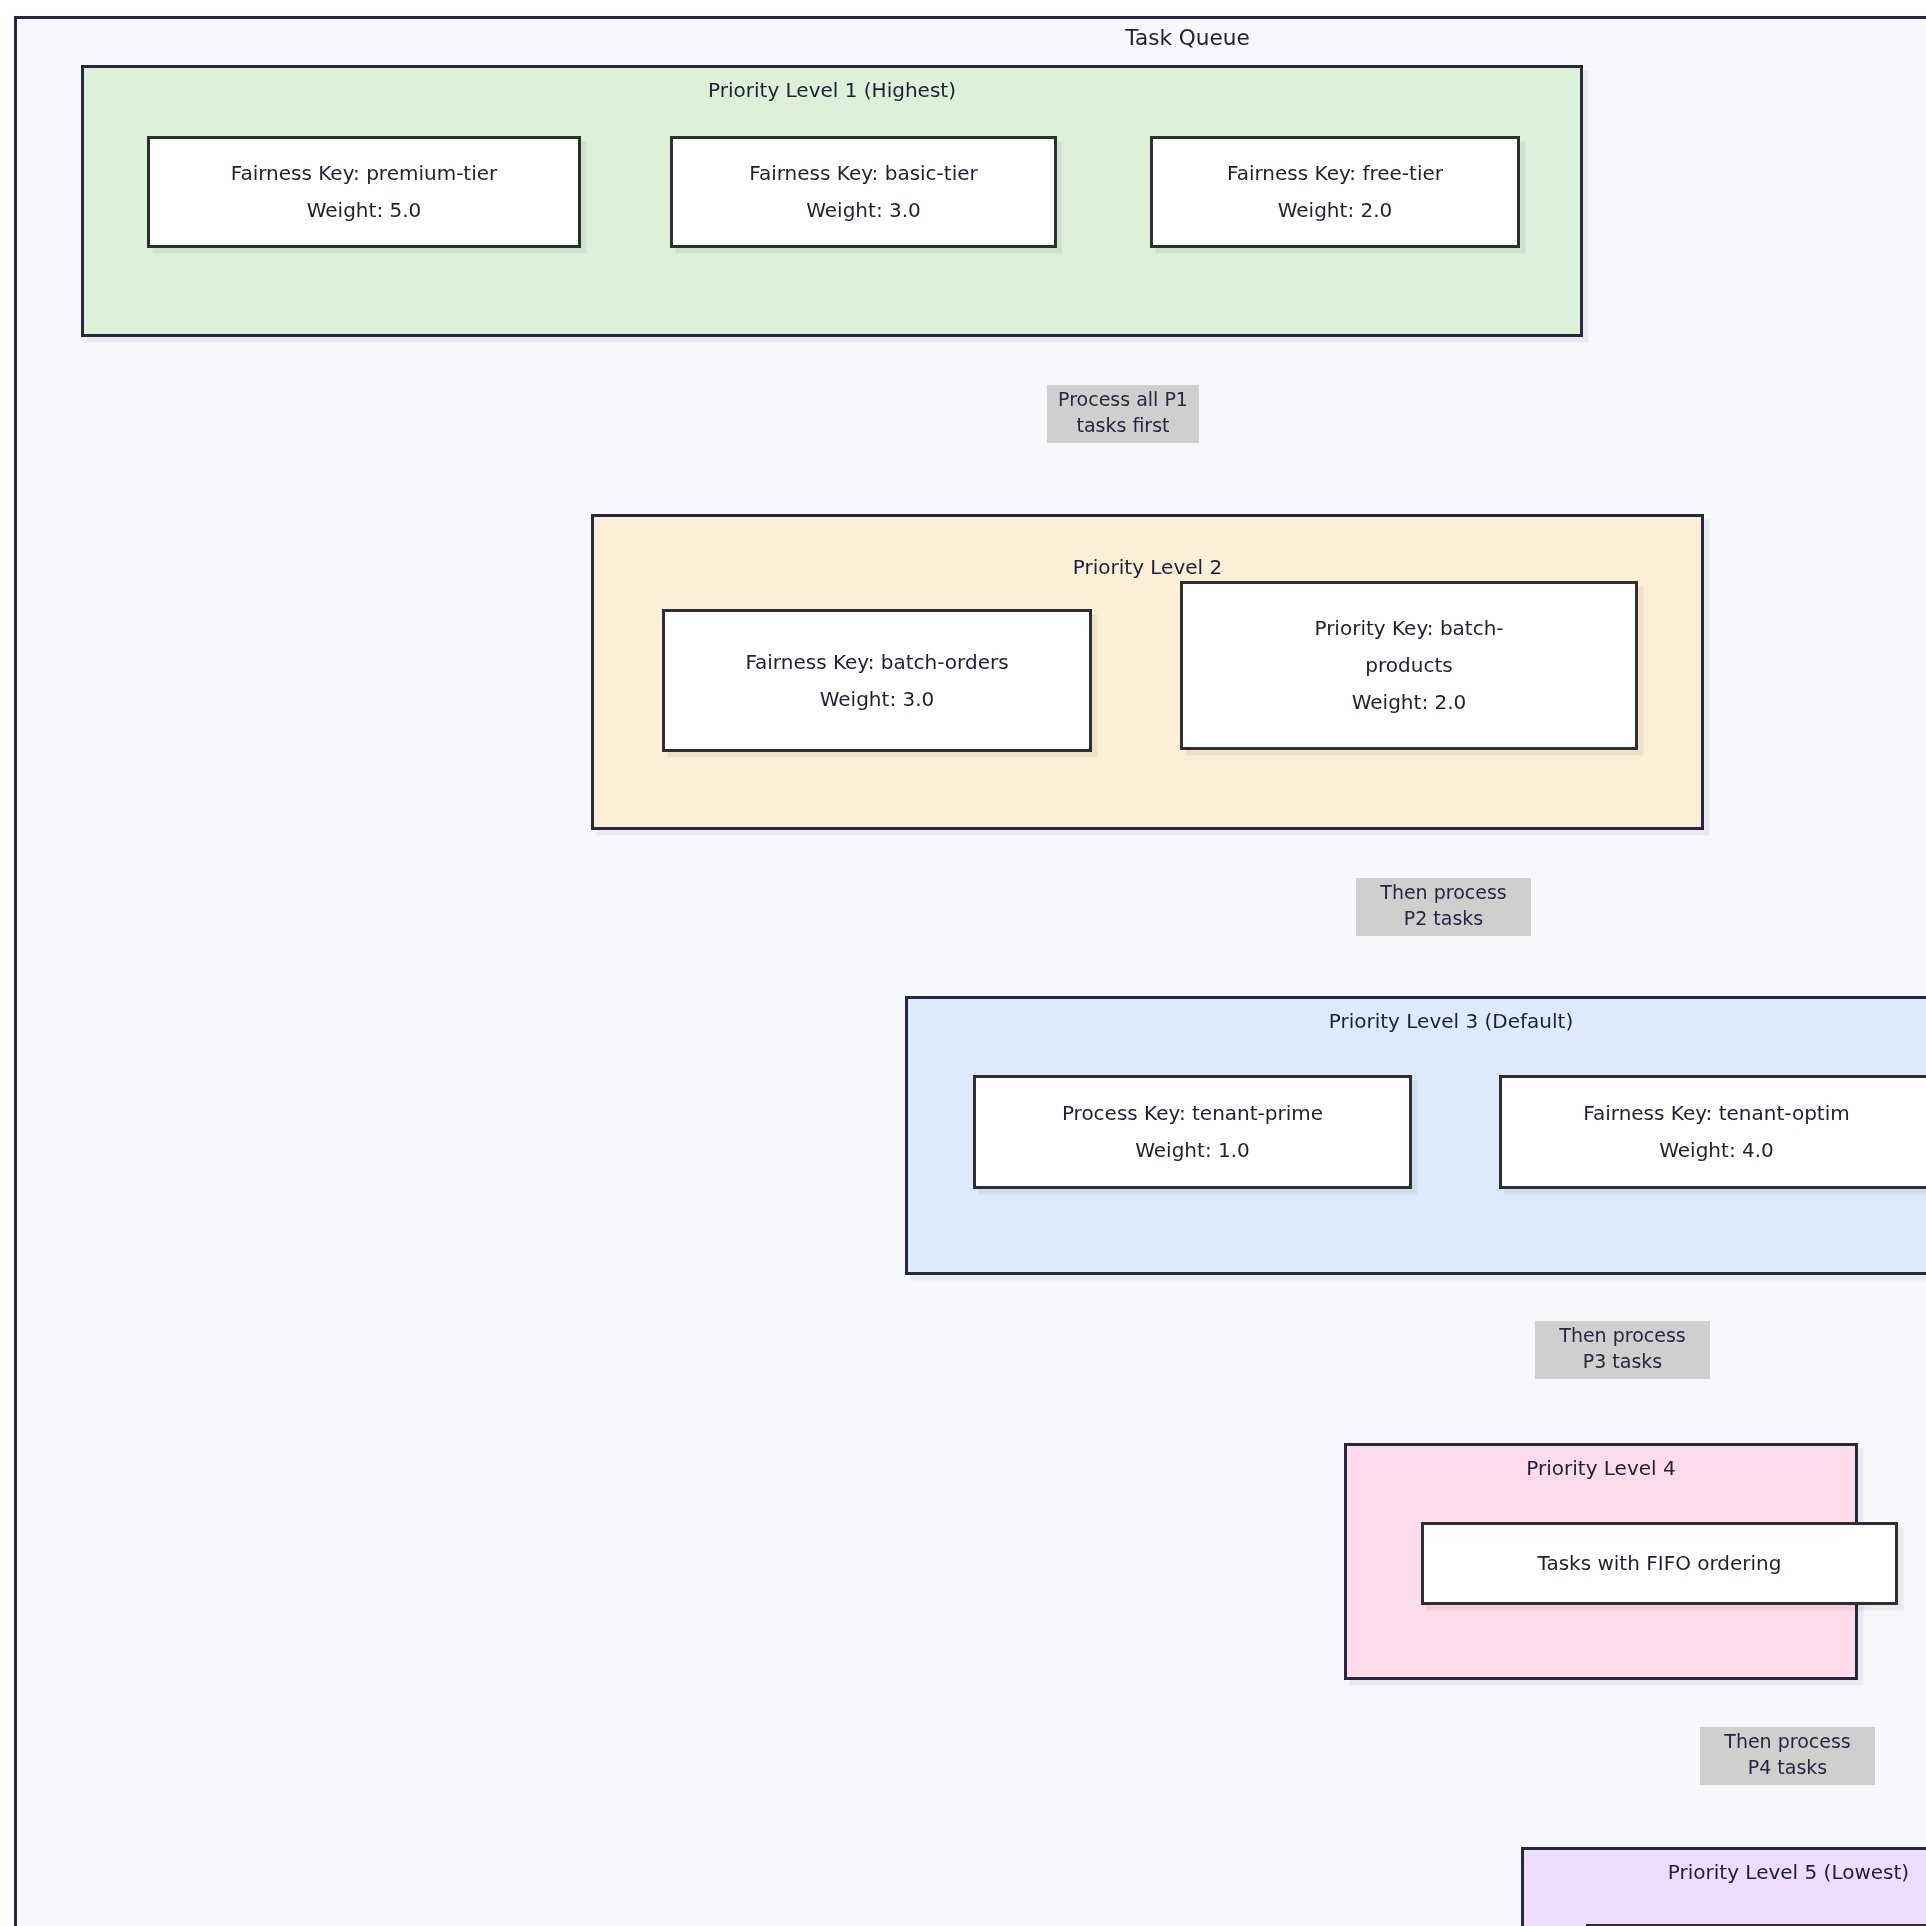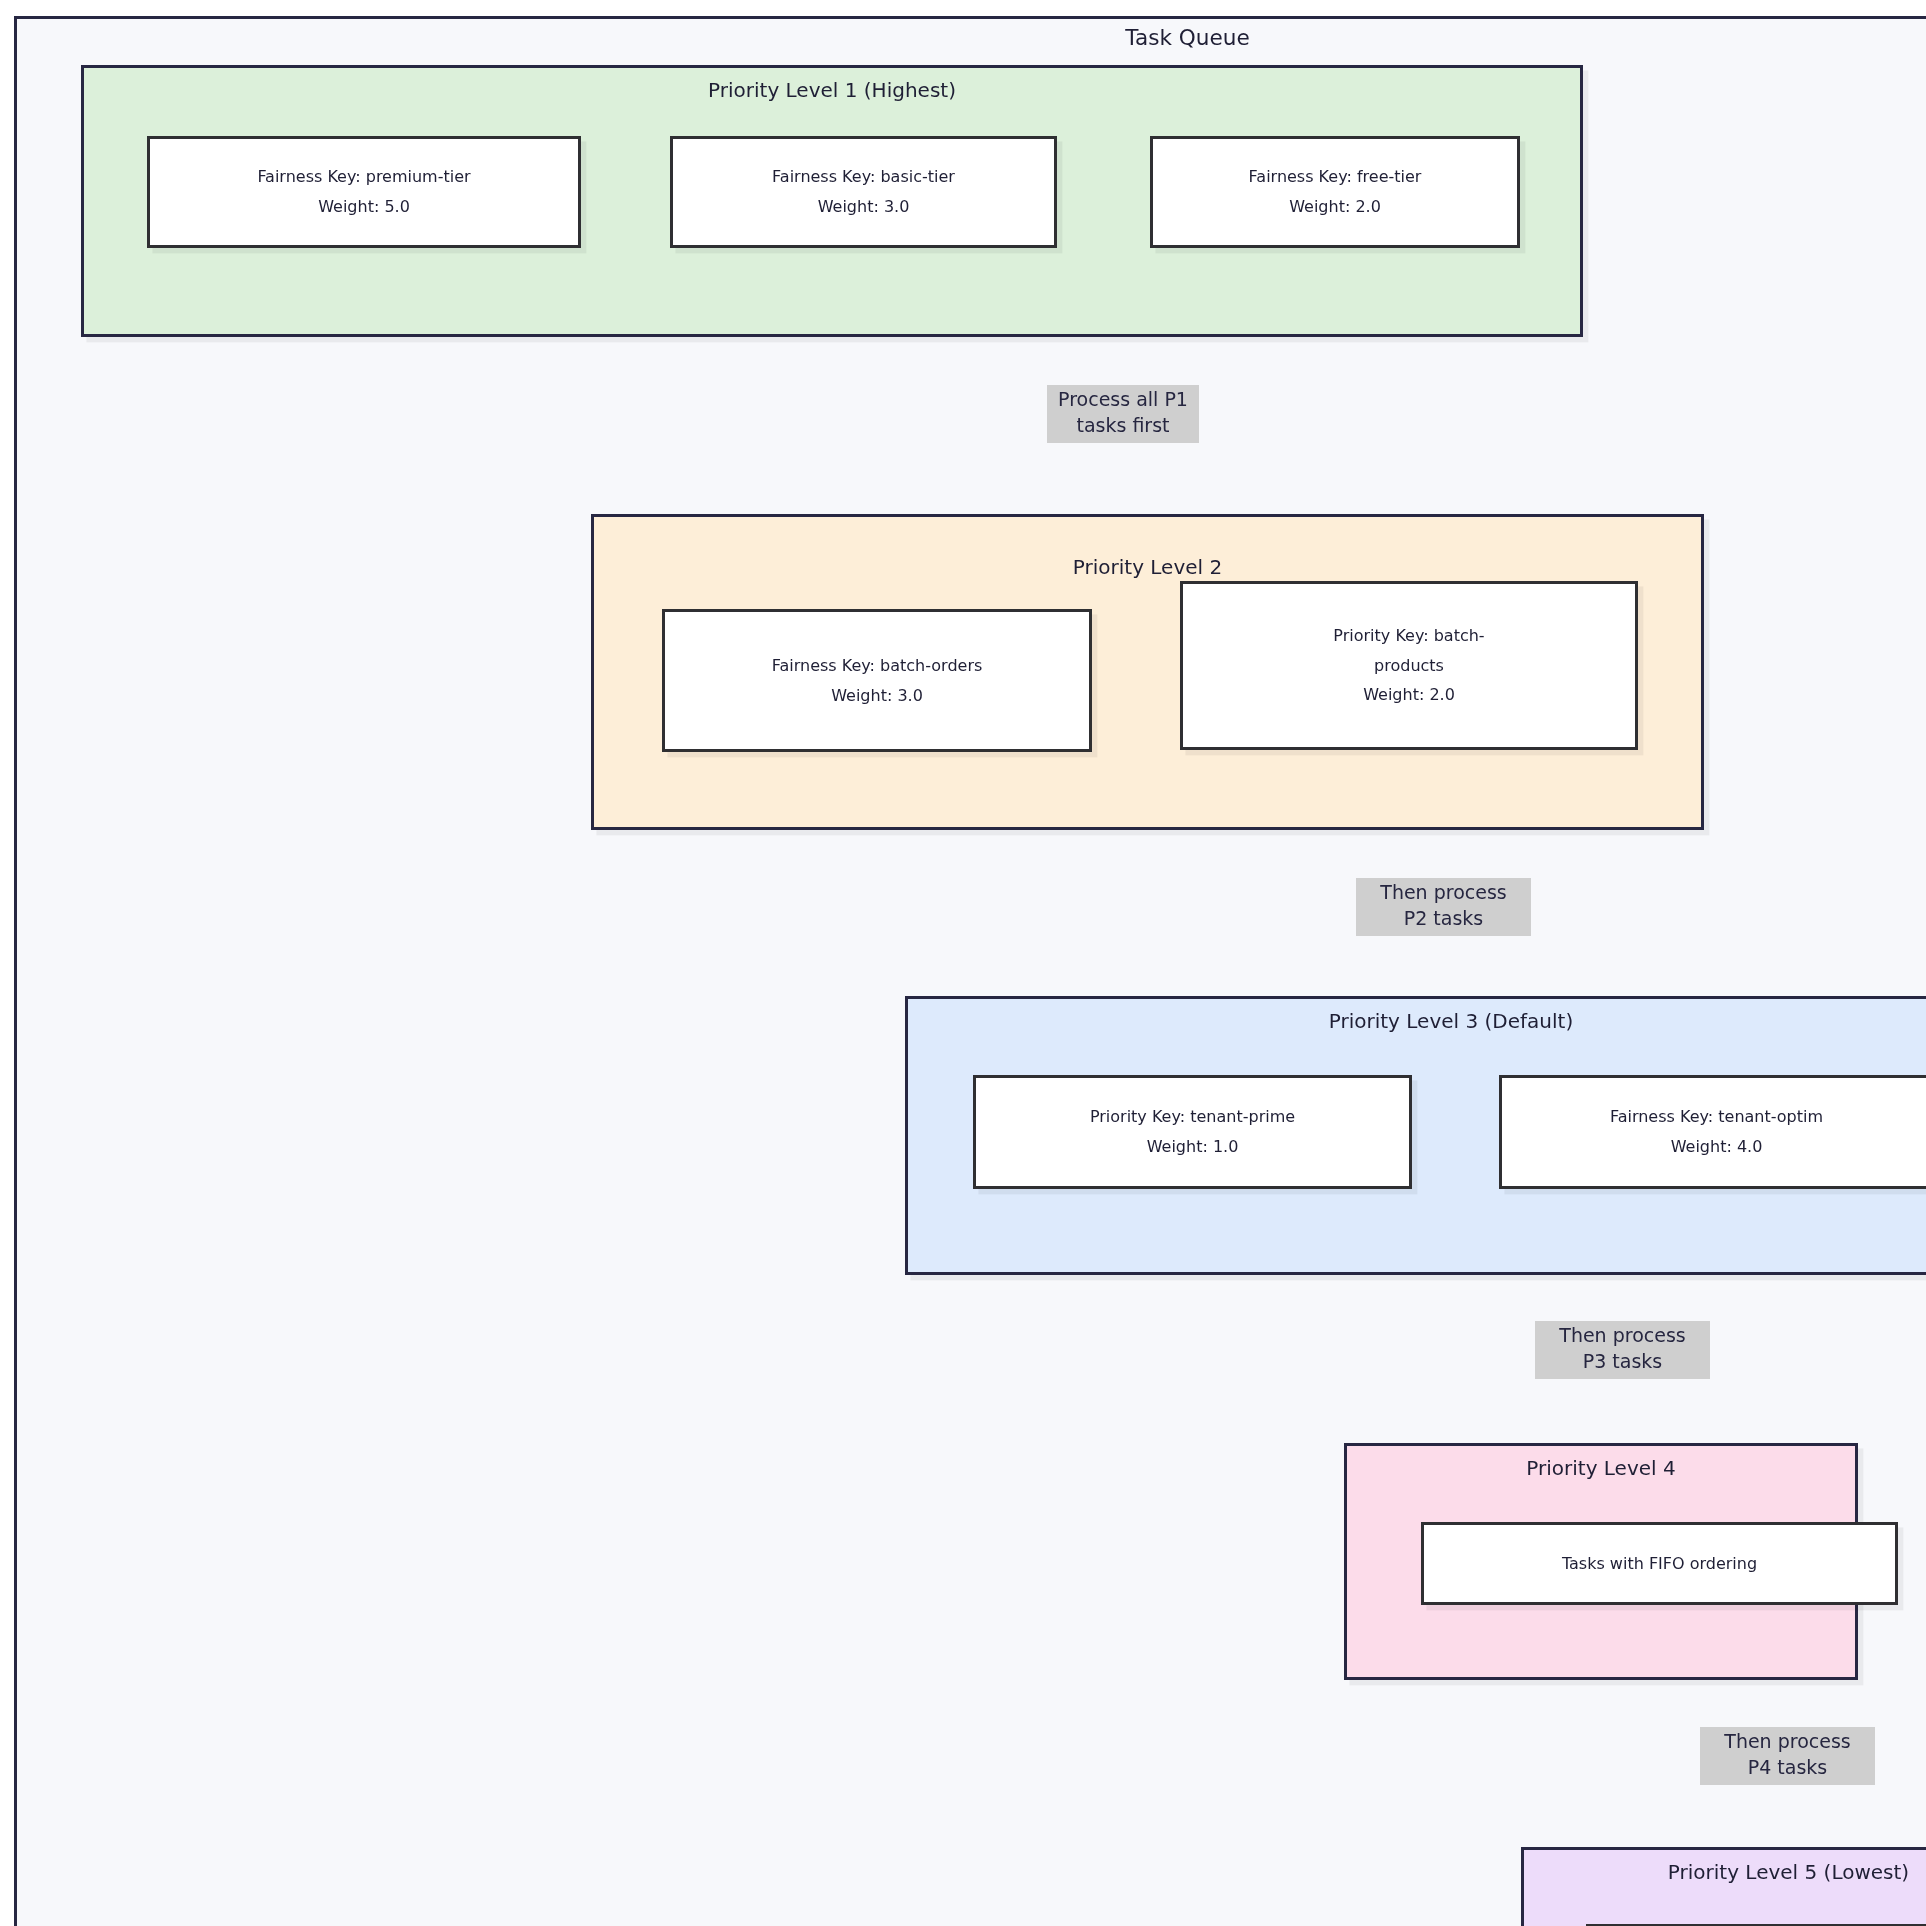--- a/index.html
+++ b/index.html
@@ -35,21 +35,21 @@
     box-sizing:border-box;
     background:#ffffff;
     border:3.5px solid #2f2f32;
     box-shadow:5.4px 5.4px 0 0 rgba(0,0,0,0.055);
     display:flex;
     flex-direction:column;
     align-items:center;
     justify-content:center;
     text-align:center;
     color:#1f1f35;
-    font-size:16px;
+    font-size:20px;
     line-height:1.85;
     z-index:3;
   }
   .leaf span{display:block;white-space:nowrap;}
   .leaf.wrap span{white-space:normal;}
 
   .edge-label{
     position:absolute;
     background:#cfcfcf;
     color:#262640;
@@ -144,21 +144,21 @@
 
   <div class="edge-label" style="left:1356px;top:878px;width:175px;height:58px;">
     <span>Then process</span>
     <span>P2 tasks</span>
   </div>
 
   <div class="cluster" style="left:905px;top:996px;width:1092px;height:279px;background:#ddeafc;">
     <div class="cluster-title" style="top:10.8px;">Priority Level 3 (Default)</div>
   </div>
   <div class="leaf" style="left:973px;top:1075px;width:439px;height:114px;">
-    <span>Priority Key: tenant-prime</span>
+    <span>Process Key: tenant-prime</span>
     <span>Weight: 1.0</span>
   </div>
   <div class="leaf" style="left:1499px;top:1075px;width:435px;height:114px;">
     <span>Fairness Key: tenant-optim</span>
     <span>Weight: 4.0</span>
   </div>
 
   <div class="edge-label" style="left:1535px;top:1321px;width:175px;height:58px;">
     <span>Then process</span>
     <span>P3 tasks</span>

